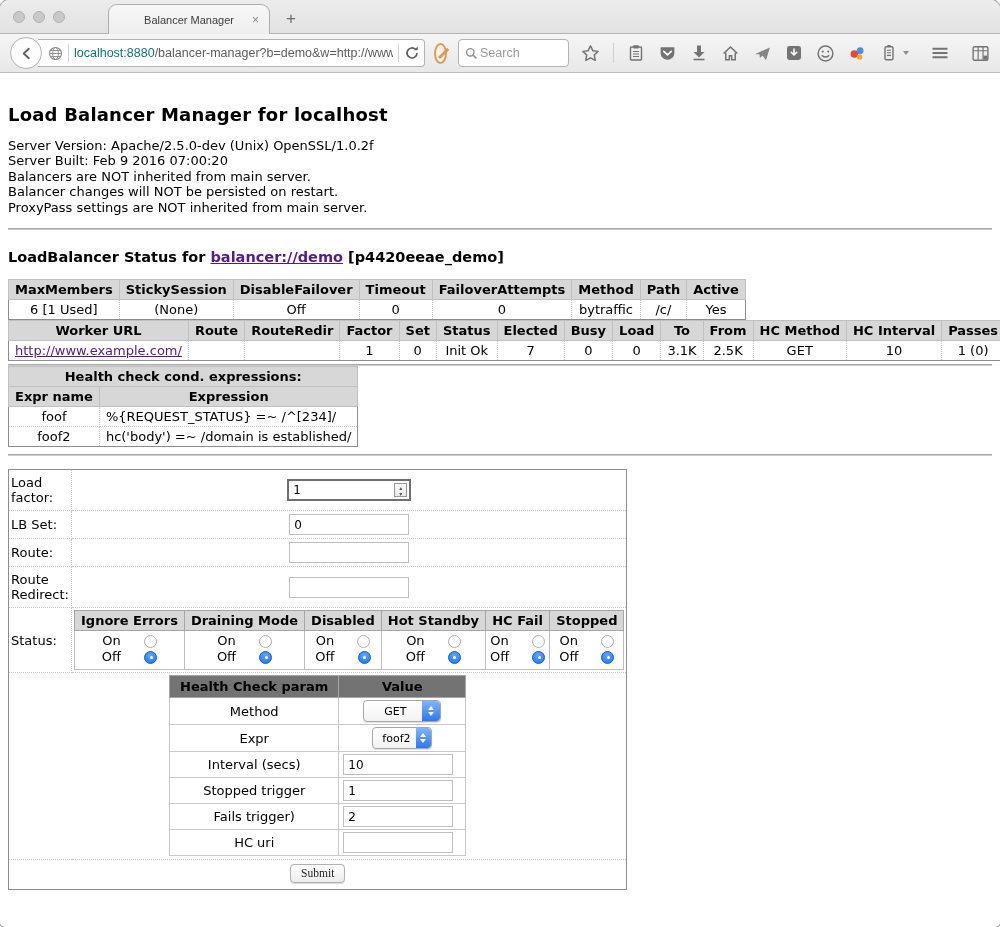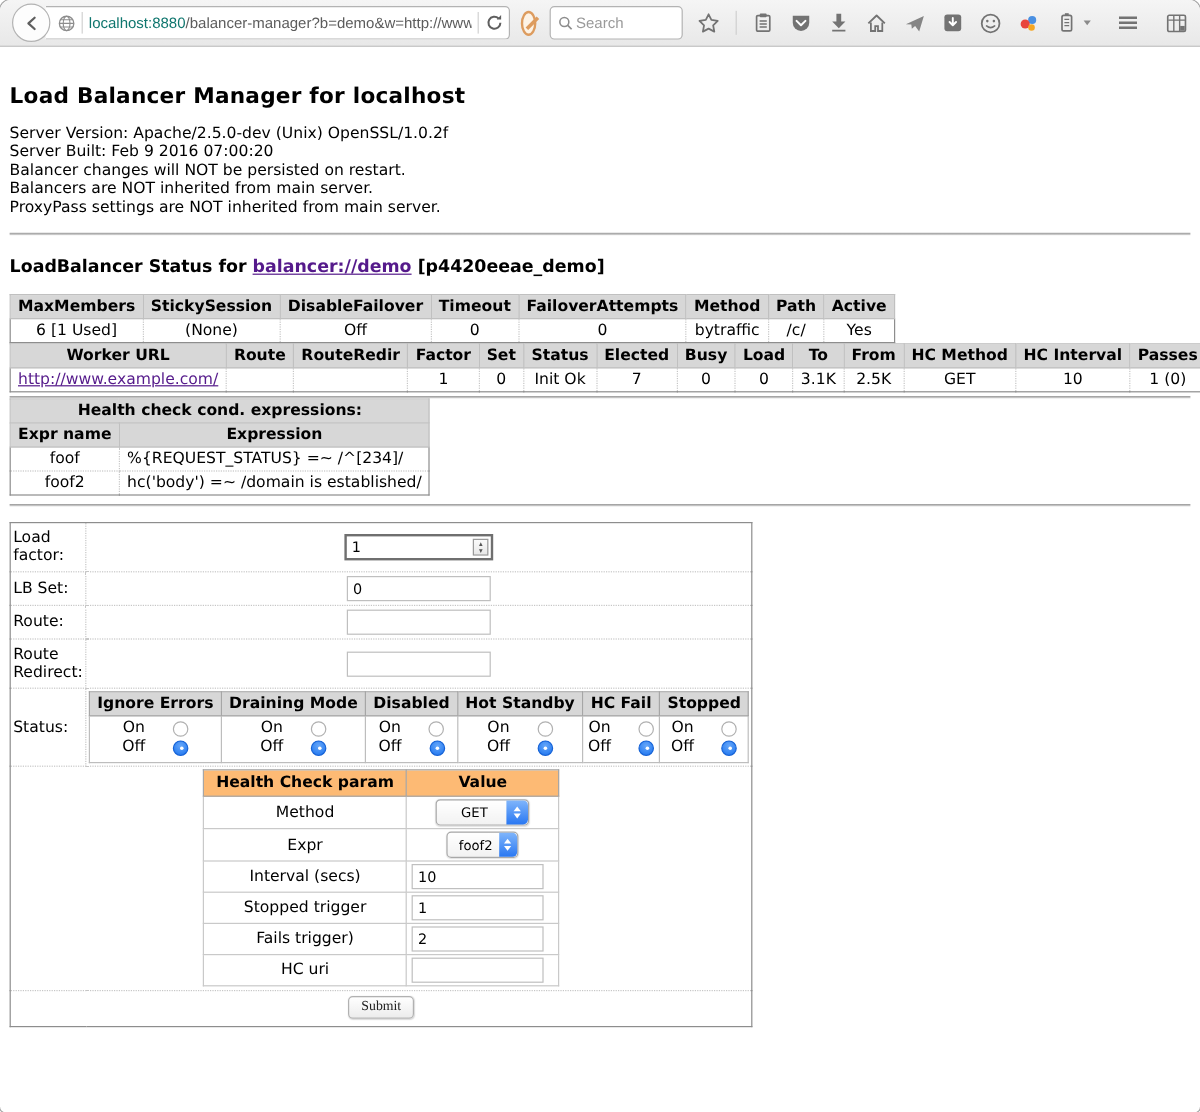--- a/index.html
+++ b/index.html
@@ -57,21 +57,21 @@
   table.form > tbody > tr > td{border:1px dotted #c6c6c6;}
   td.lbl{width:100px;text-align:left;padding:5px 2px;}
   td.val{text-align:center;padding:3px 2px;}
   td.status-cell{padding:2px 2px;}
   table.status{border-collapse:collapse;border:1px solid #8d8d8d;width:100%;font-size:13px;}
   table.status th{background:#d7d7d7;border:1px solid #a6a6a6;padding:2px 6px;white-space:nowrap;}
   table.status td{border:1px solid #bdbdbd;padding:2px 4px 4px;}
   .onoff-line{display:flex;justify-content:center;align-items:center;gap:23px;line-height:16px;}
   td.hc-cell{padding:2px 0 3px;}
   table.hc{border-collapse:collapse;border:1px solid #8d8d8d;margin:0 auto;font-size:13px;}
-  table.hc th{background:#fdba74;border:1px solid #a6a6a6;padding:3px 10px;}
+  table.hc th{background:#737373;border:1px solid #a6a6a6;padding:3px 10px;}
   table.hc td{border:1px solid #c9c9c9;}
   td.hlbl{text-align:center;padding:4px 10px;white-space:nowrap;}
   td.hval{width:118px;text-align:left;padding:2px 4px;}
   td.hval.cen{text-align:center;}
   input.txt{width:110px;height:17px;border:1px solid #bfbfbf;font-family:"DejaVu Sans",sans-serif;font-size:12px;padding:1px 4px;background:#fff;box-sizing:content-box;}
   input.txt.hcw{width:100px;}
   .numwrap{position:relative;display:inline-block;}
   input.num{width:100px;height:16px;border:2px solid #6f6f6f;font-family:"DejaVu Sans",sans-serif;font-size:12px;padding:1px 16px 1px 4px;background:#fff;}
   .spin{position:absolute;right:4px;top:4px;width:13px;height:14px;border:1px solid #9a9a9a;background:linear-gradient(#fafafa,#e8e8e8);
         font-size:6px;line-height:6px;color:#555;text-align:center;padding-top:1px;box-sizing:border-box;}
@@ -84,20 +84,32 @@
   .radio.checked{background:radial-gradient(circle at 50% 32%,#66a7f9,#1a72ef);border:1px solid #1562d6;}
   .radio.checked::after{content:'';position:absolute;left:4.5px;top:4.5px;width:3px;height:3px;border-radius:50%;background:#fff;}
   td.submit-cell{text-align:center;padding:4px 0 6px;}
   .submit-btn{font-family:Liberation Serif, serif;font-size:11.5px;color:#222;padding:2px 10px 3px;border:1px solid #b1b1b1;border-radius:4px;background:linear-gradient(#ffffff,#ececec);box-shadow:0 .5px 1px rgba(0,0,0,.15);}
 </style>
 </head>
 <body>
 
 <div class="window">
 
+  <div class="tabbar">
+    <div class="traffic">
+      <span></span>
+      <span></span>
+      <span></span>
+    </div>
+    <div class="tab">
+      <span>Balancer Manager</span>
+      <span class="close">×</span>
+    </div>
+    <div class="newtab">+</div>
+  </div>
 
   <div class="navbar">
     <div class="urlgroup">
       <div class="backbtn">
         <svg width="15" height="15" viewBox="0 0 16 16">
             <path d="M10.5 3L5 8l5.5 5" stroke="#5f5f5f" stroke-width="2" fill="none" stroke-linecap="round" stroke-linejoin="round"></path>
           </svg>
       </div>
       <div class="urlbar">
         <svg width="15" height="15" viewBox="0 0 16 16">
@@ -177,22 +189,22 @@
           <rect x="11.8" y="11" width="3.6" height="3.8" fill="#737373"></rect>
         </svg>
     </div>
   </div>
 
   <div class="page">
     <h1>Load Balancer Manager for localhost</h1>
     <div id="server-info">
         <div class="sline">Server Version: Apache/2.5.0-dev (Unix) OpenSSL/1.0.2f</div>
         <div class="sline">Server Built: Feb 9 2016 07:00:20</div>
+        <div class="sline">Balancers are NOT inherited from main server.</div>
         <div class="sline">Balancer changes will NOT be persisted on restart.</div>
-        <div class="sline">Balancers are NOT inherited from main server.</div>
         <div class="sline">ProxyPass settings are NOT inherited from main server.</div>
       </div>
     <hr class="thin">
 
     <h3><span>LoadBalancer Status for </span><a href="#">balancer://demo</a><span> [p4420eeae_demo]</span></h3>
 
     <table class="data gap1">
       <thead>
           <tr id="bal-head">
             <th>MaxMembers</th>

